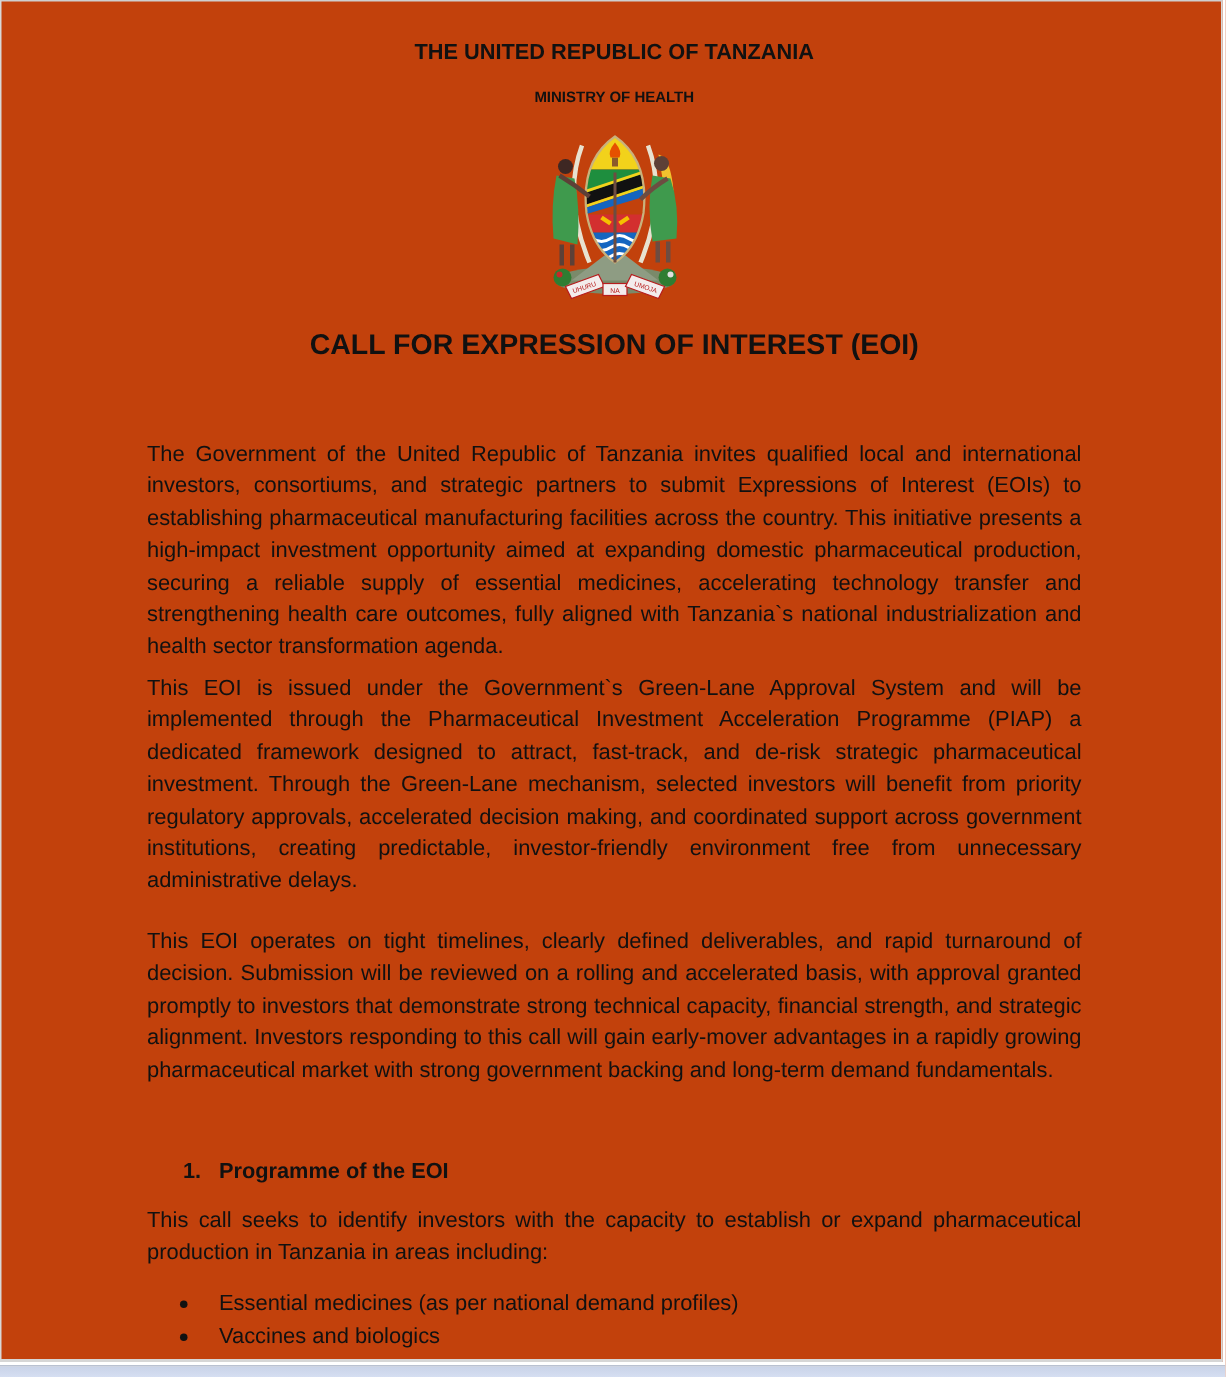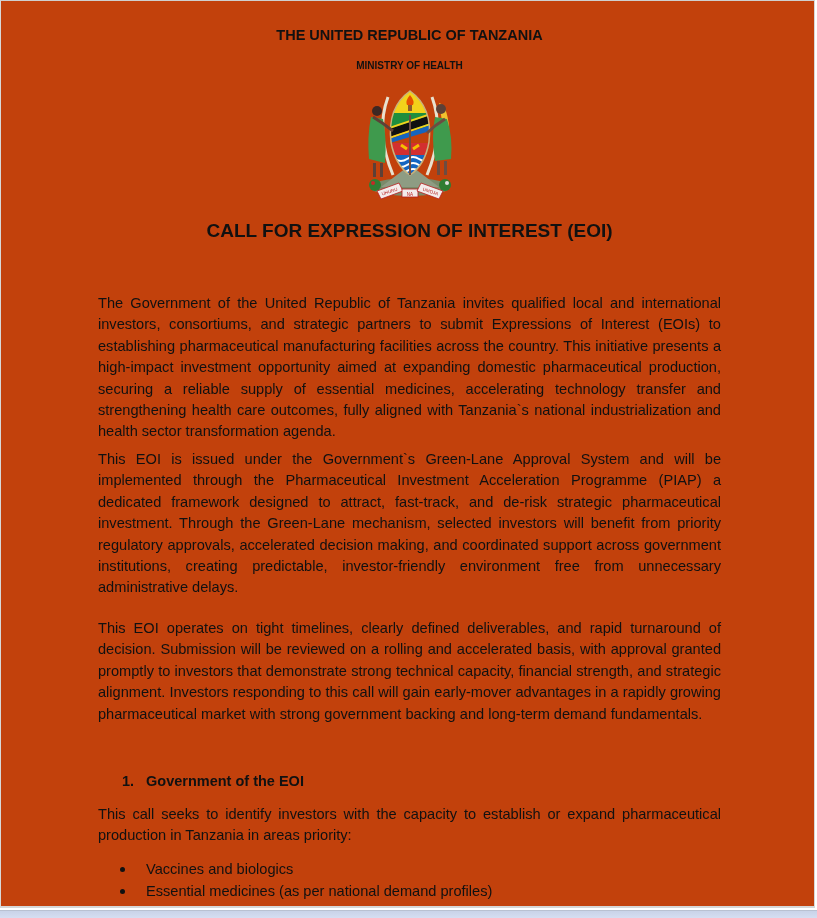--- a/index.html
+++ b/index.html
@@ -172,30 +172,30 @@
     </svg>
   </div>
 
   <div class="center h-call">CALL FOR EXPRESSION OF INTEREST (EOI)</div>
 
   <p class="para p1">The Government of the United Republic of Tanzania invites qualified local and international investors, consortiums, and strategic partners to submit Expressions of Interest (EOIs) to establishing pharmaceutical manufacturing facilities across the country. This initiative presents a high-impact investment opportunity aimed at expanding domestic pharmaceutical production, securing a reliable supply of essential medicines, accelerating technology transfer and strengthening health care outcomes, fully aligned with Tanzania`s national industrialization and health sector transformation agenda.</p>
   <p class="para p2">This EOI is issued under the Government`s Green-Lane Approval System and will be implemented through the Pharmaceutical Investment Acceleration Programme (PIAP) a dedicated framework designed to attract, fast-track, and de-risk strategic pharmaceutical investment. Through the Green-Lane mechanism, selected investors will benefit from priority regulatory approvals, accelerated decision making, and coordinated support across government institutions, creating predictable, investor-friendly environment free from unnecessary administrative delays.</p>
   <p class="para p3">This EOI operates on tight timelines, clearly defined deliverables, and rapid turnaround of decision. Submission will be reviewed on a rolling and accelerated basis, with approval granted promptly to investors that demonstrate strong technical capacity, financial strength, and strategic alignment. Investors responding to this call will gain early-mover advantages in a rapidly growing pharmaceutical market with strong government backing and long-term demand fundamentals.</p>
 
   <div class="section-heading">
-    <span class="num">1.</span><span>Government of the EOI</span>
+    <span class="num">1.</span><span>Programme of the EOI</span>
   </div>
 
-  <p class="para p4">This call seeks to identify investors with the capacity to establish or expand pharmaceutical production in Tanzania in areas priority:</p>
+  <p class="para p4">This call seeks to identify investors with the capacity to establish or expand pharmaceutical production in Tanzania in areas including:</p>
 
   <ul class="bullets">
+    <li>
+      <span class="dot"></span>
+      <span>Essential medicines (as per national demand profiles)</span>
+    </li>
     <li>
       <span class="dot"></span>
       <span>Vaccines and biologics</span>
     </li>
-    <li>
-      <span class="dot"></span>
-      <span>Essential medicines (as per national demand profiles)</span>
-    </li>
   </ul>
 </div>
 
 <div class="bottom-bar"></div>
 
 </body></html>

